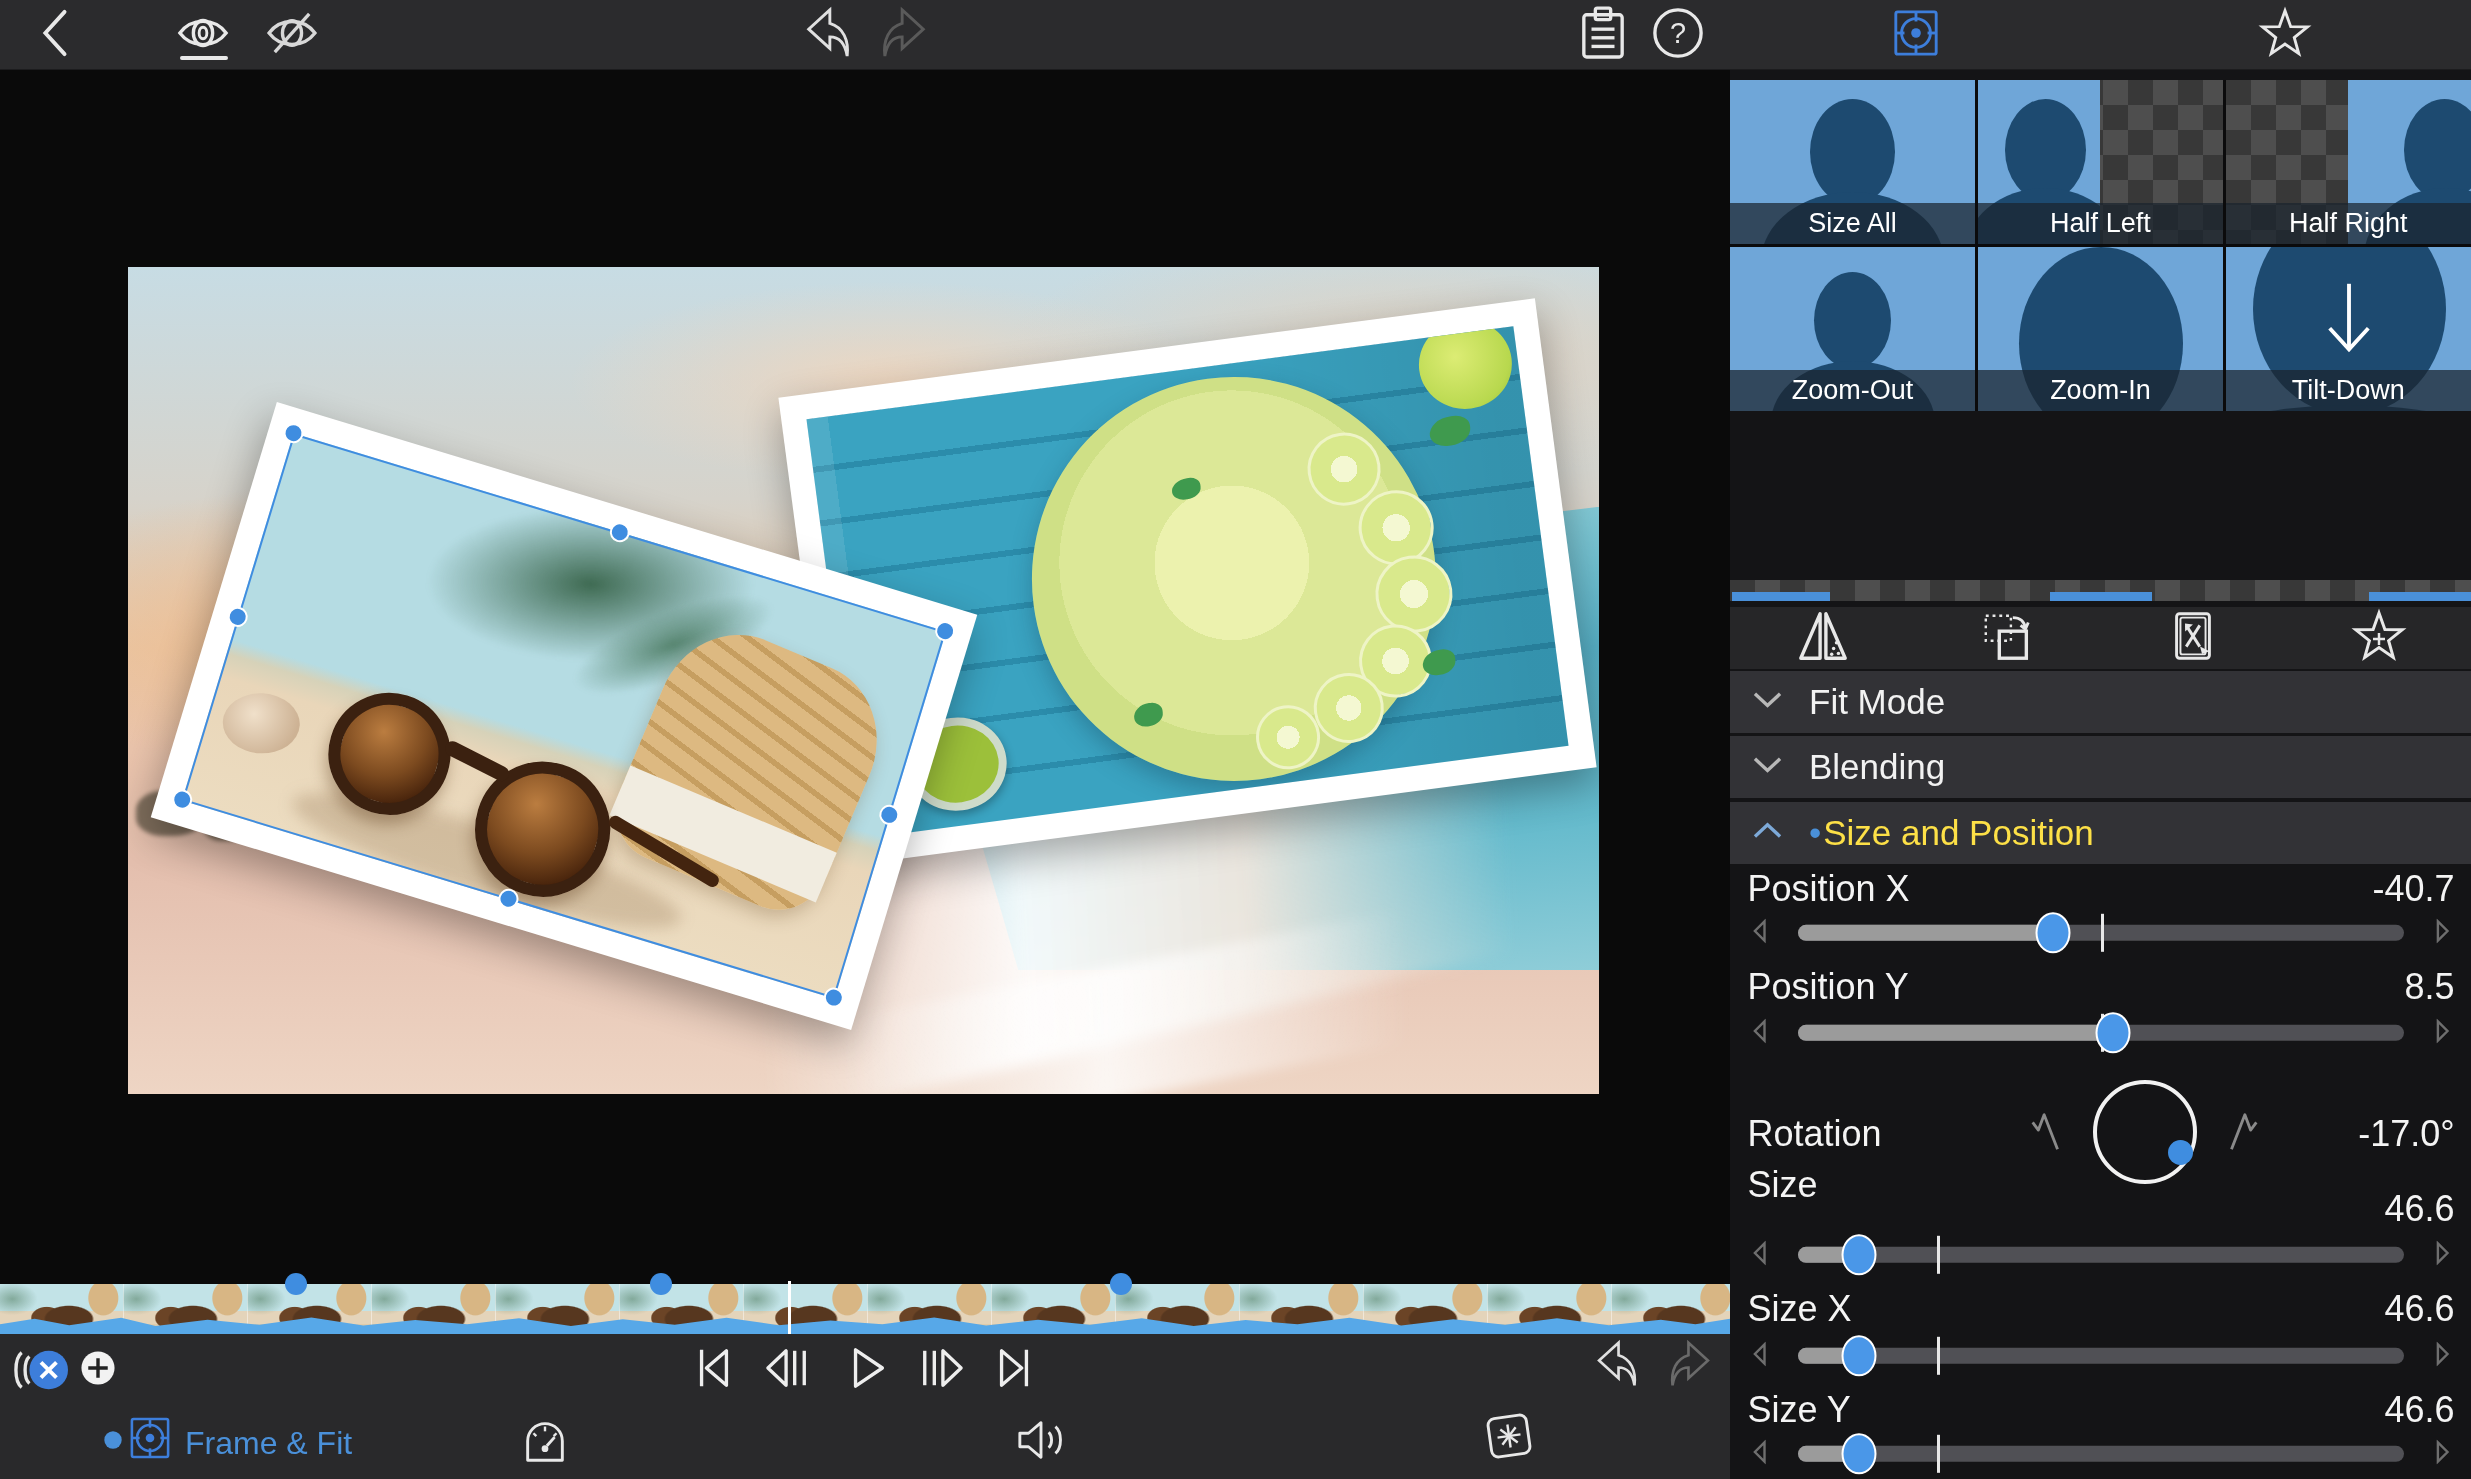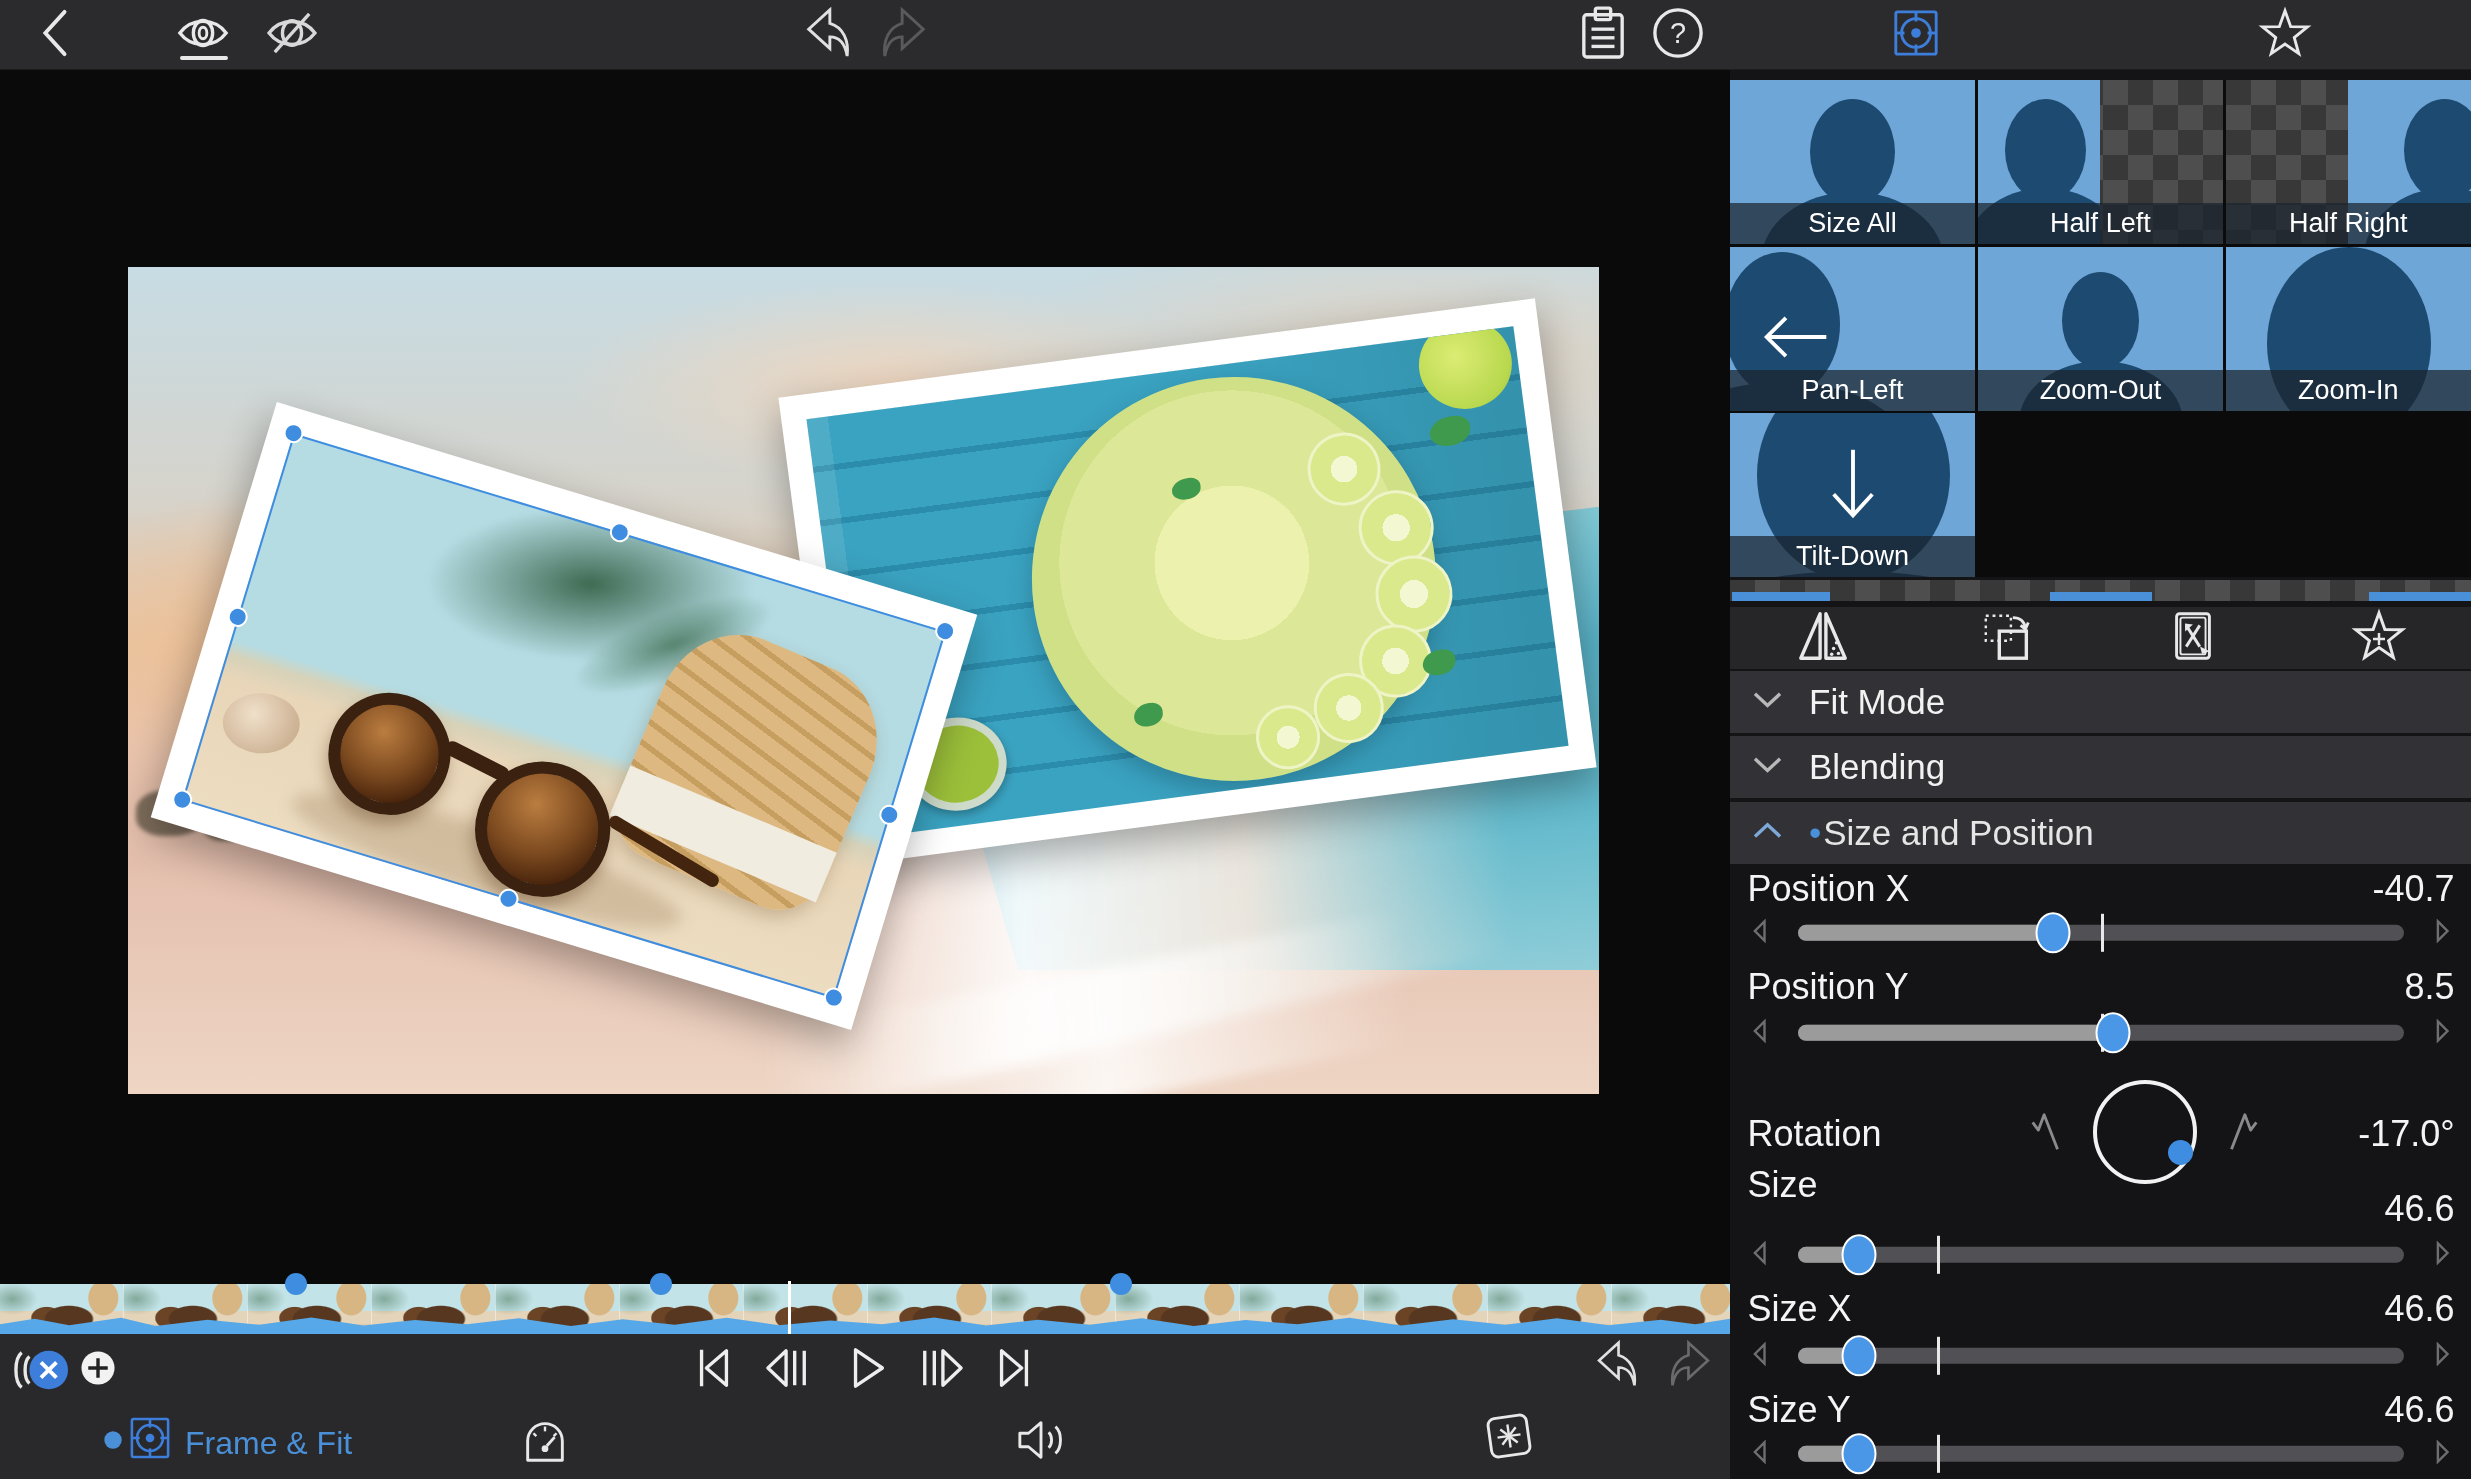--- a/index.html
+++ b/index.html
@@ -105,21 +105,21 @@
     color:#fff; font-size:27px; display:flex; align-items:center; justify-content:center; }
   .tile-arrow { position:absolute; }
   #tile-strip { position:absolute; left:0; top:510px; width:742px; height:21px; }
   .strip-bar { position:absolute; bottom:0; height:8.7px; background:#4a90d9; }
   #tool-row { position:absolute; left:0; top:537px; width:742px; height:62px; background:#262628; }
   .tool-ic { position:absolute; top:50%; transform:translate(-50%,-50%); cursor:pointer; }
 
   .section { position:absolute; left:0; width:742px; height:62px; background:#323236; display:flex; align-items:center; cursor:pointer; }
   .section .chev { margin-left:21px; width:33px; }
   .section .s-label { margin-left:25px; font-size:35px; color:#f2f2f2; }
-  .section.active .s-label { color:#e5e5e5; }
+  .section.active .s-label { color:#fde047; }
   .bullet { color:#4a90d9; font-size:35px; margin-left:25px; }
   .section.active .s-label { margin-left:1.9px; }
 
   .ctl-label { position:absolute; left:17.4px; font-size:36px; color:#f4f4f4; }
   .ctl-value { position:absolute; right:17.4px; font-size:36px; color:#f4f4f4; text-align:right; }
 
   .slider { position:absolute; left:0; width:742px; height:42px; }
   .sl-arrow { position:absolute; top:50%; transform:translateY(-50%); }
   .sl-track { position:absolute; left:68px; top:50%; width:606px; height:16.4px; transform:translateY(-50%);
     background:#505055; border-radius:8.7px; }
@@ -405,31 +405,20 @@
       </div>
 
       <div class="tile checker">
         <div class="halfpane" style="right:0;">
           <div class="head" style="left:56px; top:19.3px; width:81px; height:102px;"></div>
           <div class="torso" style="left:15.4px; top:108px; width:164px; height:77px;"></div>
         </div>
         <div class="tile-label">Half Right</div>
       </div>
 
-      <div class="tile">
-        <div class="head" style="left:-5.8px; top:5.8px; width:116px; height:145px;"></div>
-        <div class="torso" style="left:-68px; top:135px; width:241px; height:68px;"></div>
-        <span class="tile-arrow" style="left:29px; top:56px;">
-          <svg width="75" height="68" viewBox="0 0 78 70">
-              <line x1="70" y1="35" x2="10" y2="35" stroke="#fff" stroke-width="4"></line>
-              <path d="M28 15 L8 35 L28 55" fill="none" stroke="#fff" stroke-width="4"></path>
-            </svg>
-        </span>
-        <div class="tile-label">Pan-Left</div>
-      </div>
 
       <div class="tile">
         <div class="head" style="left:84px; top:25px; width:77px; height:97px;"></div>
         <div class="torso" style="left:41px; top:114px; width:164px; height:68px;"></div>
         <div class="tile-label">Zoom-Out</div>
       </div>
 
 
 
       <div class="tile">

